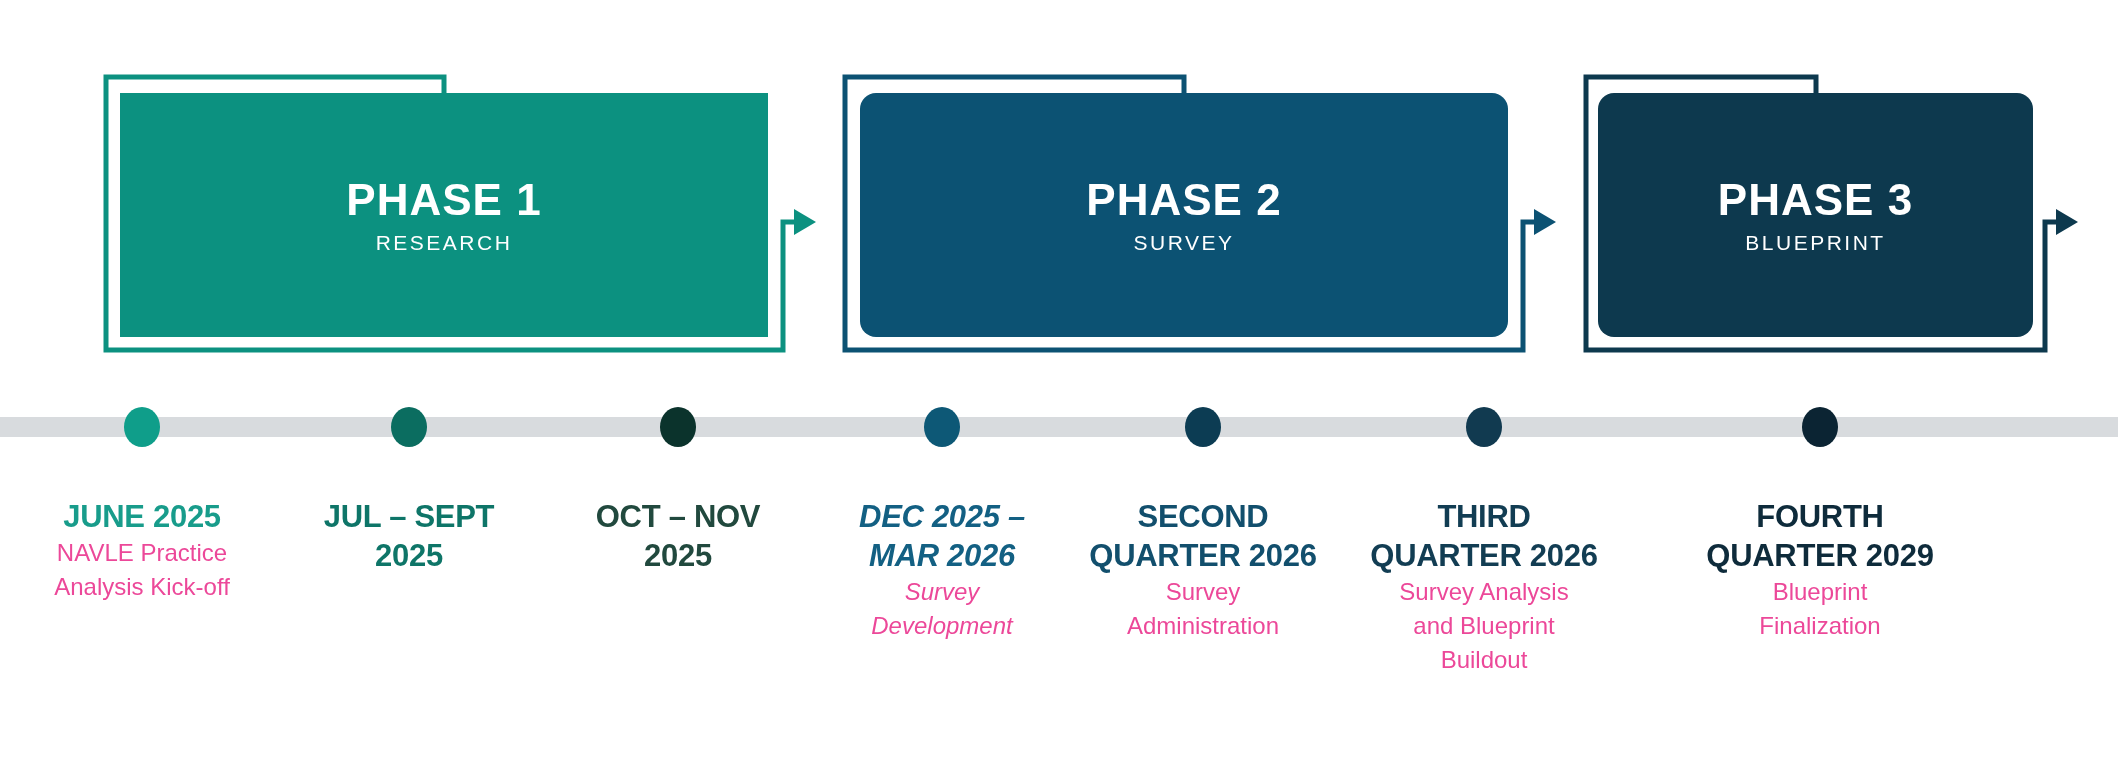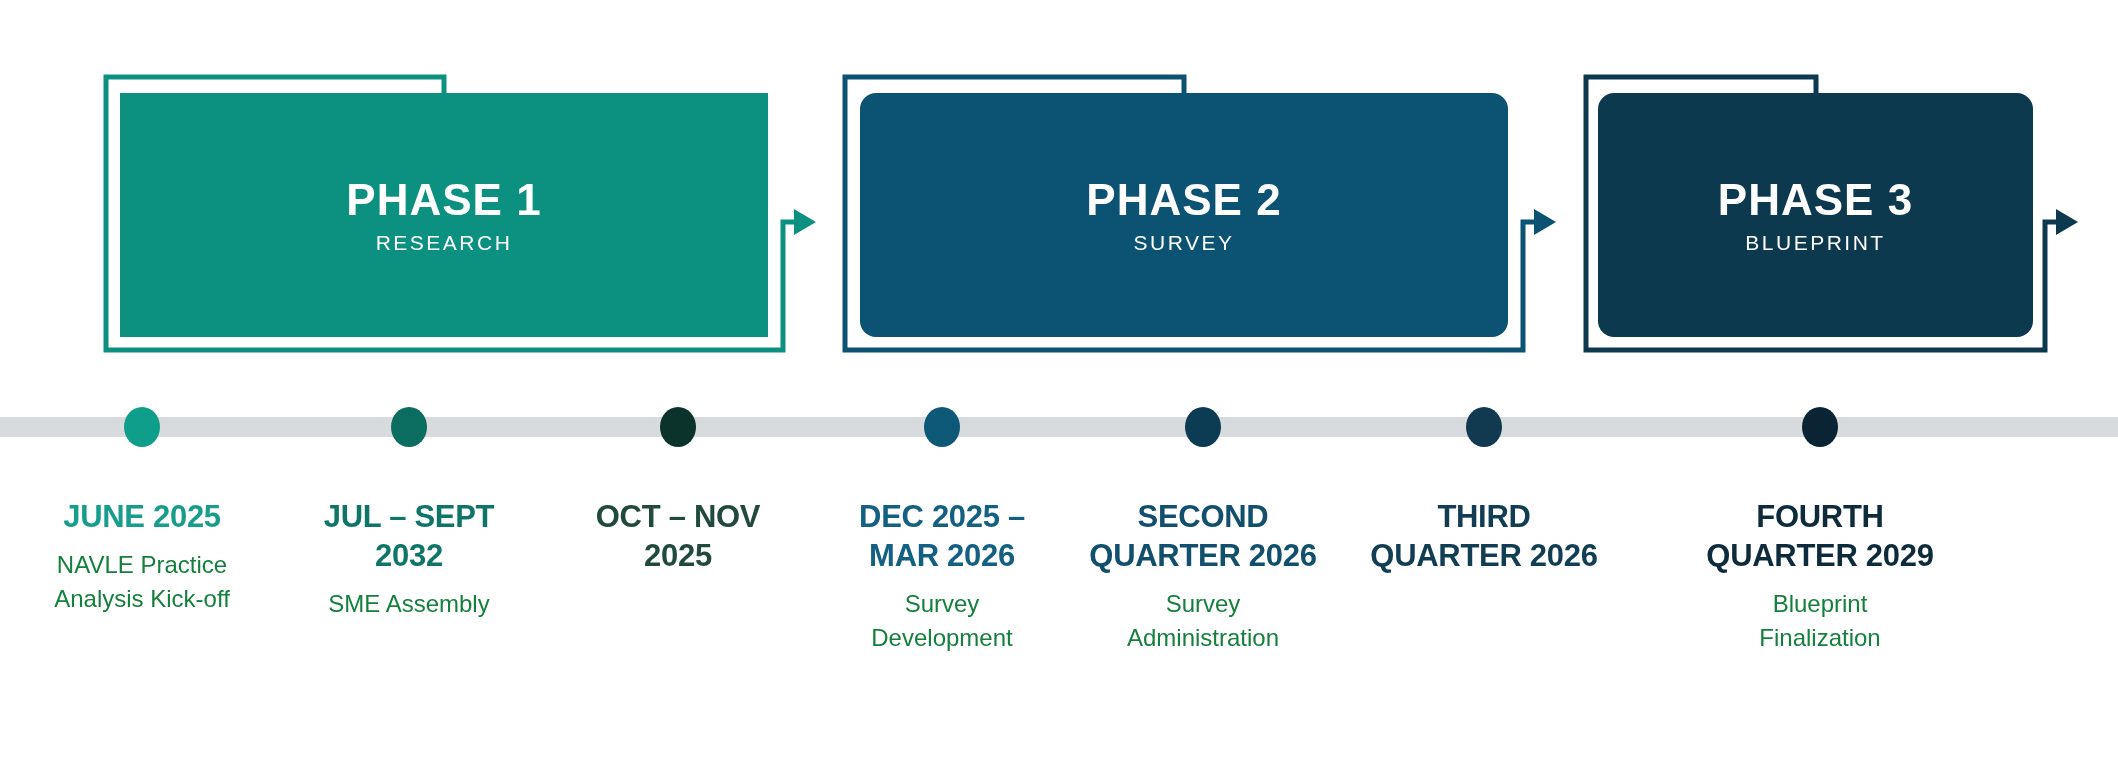--- a/index.html
+++ b/index.html
@@ -60,25 +60,25 @@
     text-align: center;
   }
   .milestone-date {
     font-size: 31px;
     font-weight: 700;
     line-height: 39px;
     letter-spacing: -0.3px;
     white-space: pre-line;
   }
   .milestone-desc {
-    margin-top: 12px;
+    margin-top: 0;
     font-size: 24px;
     font-weight: 400;
     line-height: 34px;
-    color: #15803d;
+    color: #ec4899;
     white-space: pre-line;
   }
 </style>
 </head>
 <body>
 
 <div class="canvas">
 
   <div class="phase-group" style="left: 100px; width: 730px; color: rgb(12, 145, 128);">
     <svg width="730" height="290" viewBox="0 0 730 290">
@@ -124,46 +124,48 @@
   <div class="timeline-dot" style="left: 1802px; background-color: rgb(11, 36, 51);"></div>
 
   <div class="milestone" style="left:12px;">
     <div class="milestone-date" style="color: rgb(24, 156, 139);">JUNE 2025</div>
     <div class="milestone-desc">NAVLE Practice
 Analysis Kick-off</div>
   </div>
 
   <div class="milestone" style="left:279px;">
     <div class="milestone-date" style="color: rgb(14, 117, 104);">JUL – SEPT
-2032</div>
-    <div class="milestone-desc">SME Assembly</div>
+2025</div>
   </div>
 
   <div class="milestone" style="left:548px;">
     <div class="milestone-date" style="color: rgb(33, 73, 62);">OCT – NOV
 2025</div>
   </div>
 
-  <div class="milestone" style="left:812px;">
+  <div class="milestone" style="left:812px;font-style:italic;">
     <div class="milestone-date" style="color: rgb(19, 96, 131);">DEC 2025 –
 MAR 2026</div>
     <div class="milestone-desc">Survey
 Development</div>
   </div>
 
   <div class="milestone" style="left:1073px;">
     <div class="milestone-date" style="color: rgb(18, 79, 109);">SECOND
 QUARTER 2026</div>
     <div class="milestone-desc">Survey
 Administration</div>
   </div>
 
   <div class="milestone" style="left:1354px;">
     <div class="milestone-date" style="color: rgb(18, 61, 83);">THIRD
 QUARTER 2026</div>
+    <div class="milestone-desc">Survey Analysis
+and Blueprint
+Buildout</div>
   </div>
 
   <div class="milestone" style="left:1690px;">
     <div class="milestone-date" style="color: rgb(14, 43, 59);">FOURTH
 QUARTER 2029</div>
     <div class="milestone-desc">Blueprint
 Finalization</div>
   </div>
 
 </div>

